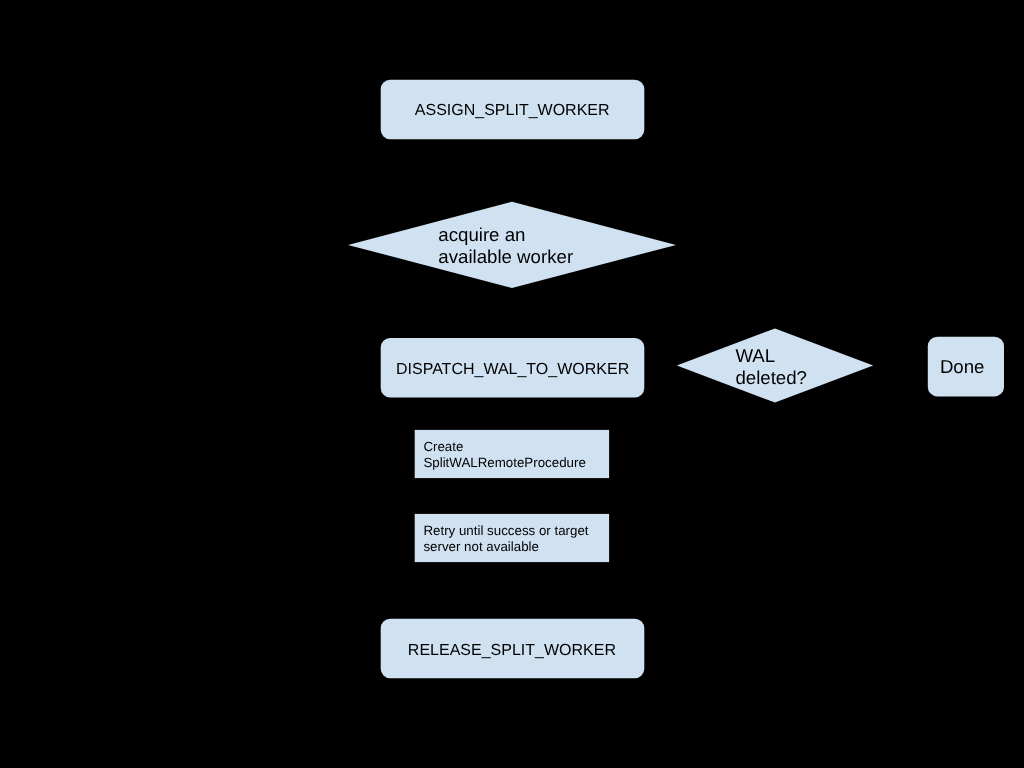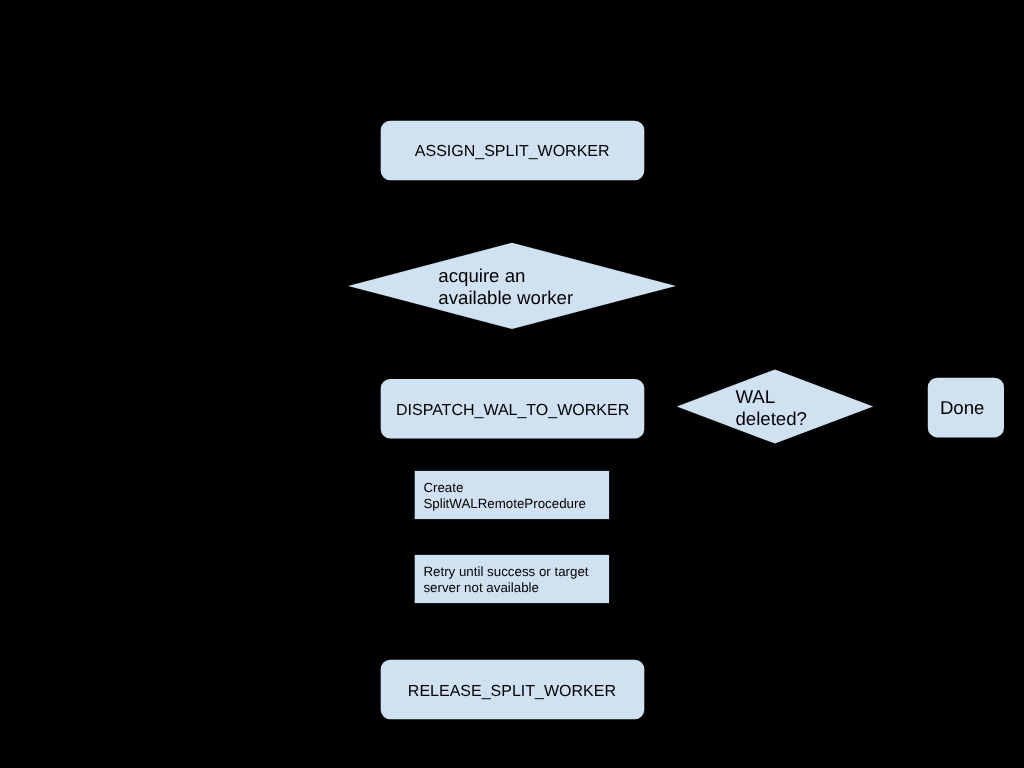--- a/index.html
+++ b/index.html
@@ -9,21 +9,20 @@
     width: 1024px;
     height: 768px;
     overflow: hidden;
     background: #000000;
   }
   #canvas {
     position: relative;
     width: 1024px;
     height: 632px;
     background: #000000;
-    margin-top: 41px;
   }
   #flowchart-svg {
     position: absolute;
     left: 0;
     top: 0;
     width: 1024px;
     height: 768px;
     display: block;
     
     transform: translateZ(0);

